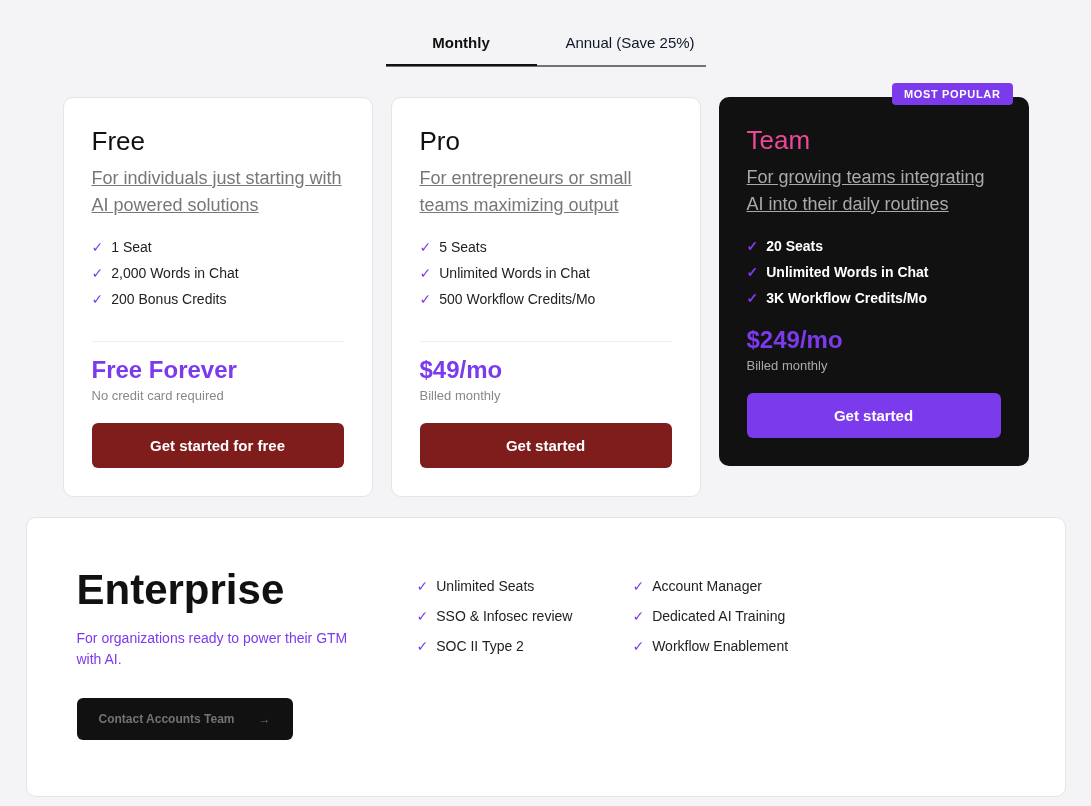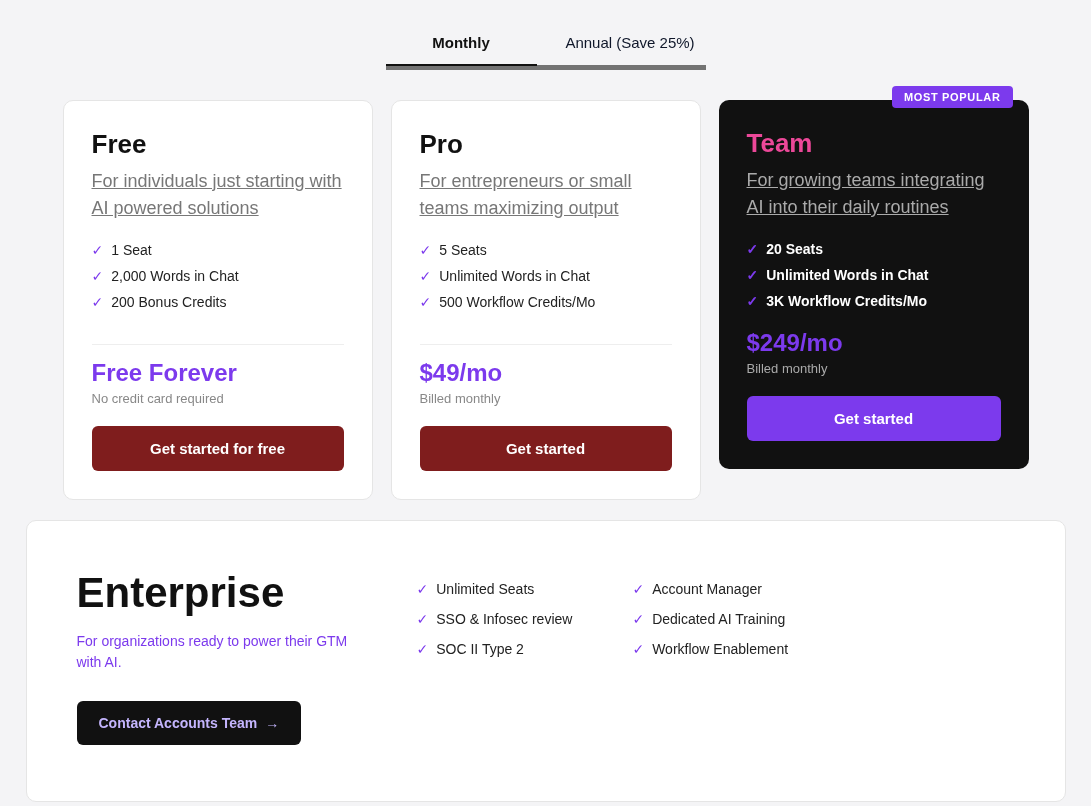--- a/index.html
+++ b/index.html
@@ -12,21 +12,21 @@
       align-items: center;
       padding: 20px 20px 40px;
     }
 
     
     .billing-toggle {
       display: flex;
       align-items: flex-start;
       gap: 18px;
       margin-bottom: 30px;
-      border-bottom: 5px solid #737373;
+      border-bottom: 2px solid #737373;
       width: 320px;
     }
     .toggle-option {
       flex: 1;
       text-align: center;
       padding: 14px 0;
       cursor: pointer;
       font-size: 15px;
       color: #0f172a;
       position: relative;
@@ -68,21 +68,21 @@
     }
     .plan-card.dark {
       background: #111;
       color: #fff;
       border: none;
       position: relative;
     }
 
     .plan-name {
       font-size: 26px;
-      font-weight: 700;
+      font-weight: 400;
       color: #111;
       margin-bottom: 8px;
     }
     .plan-card.dark .plan-name {
       color: #ec4899;
     }
     .plan-desc {
       font-size: 18px;
       color: #777;
       line-height: 1.5;
@@ -197,27 +197,27 @@
     }
     .enterprise-desc {
       font-size: 14px;
       color: #7c3aed;
       margin-bottom: 28px;
       line-height: 1.5;
     }
     .enterprise-btn {
       display: inline-flex;
       align-items: center;
-      gap: 8px;
+      gap: 24px;
       background: #111;
-      color: #c4b5fd;
+      color: #737373;
       padding: 14px 22px;
       border-radius: 6px;
       border: none;
-      font-size: 14px;
+      font-size: 12px;
       font-weight: 600;
       cursor: pointer;
     }
 
     .enterprise-features {
       display: flex;
       gap: 60px;
       flex: 1;
       padding-top: 12px;
     }

